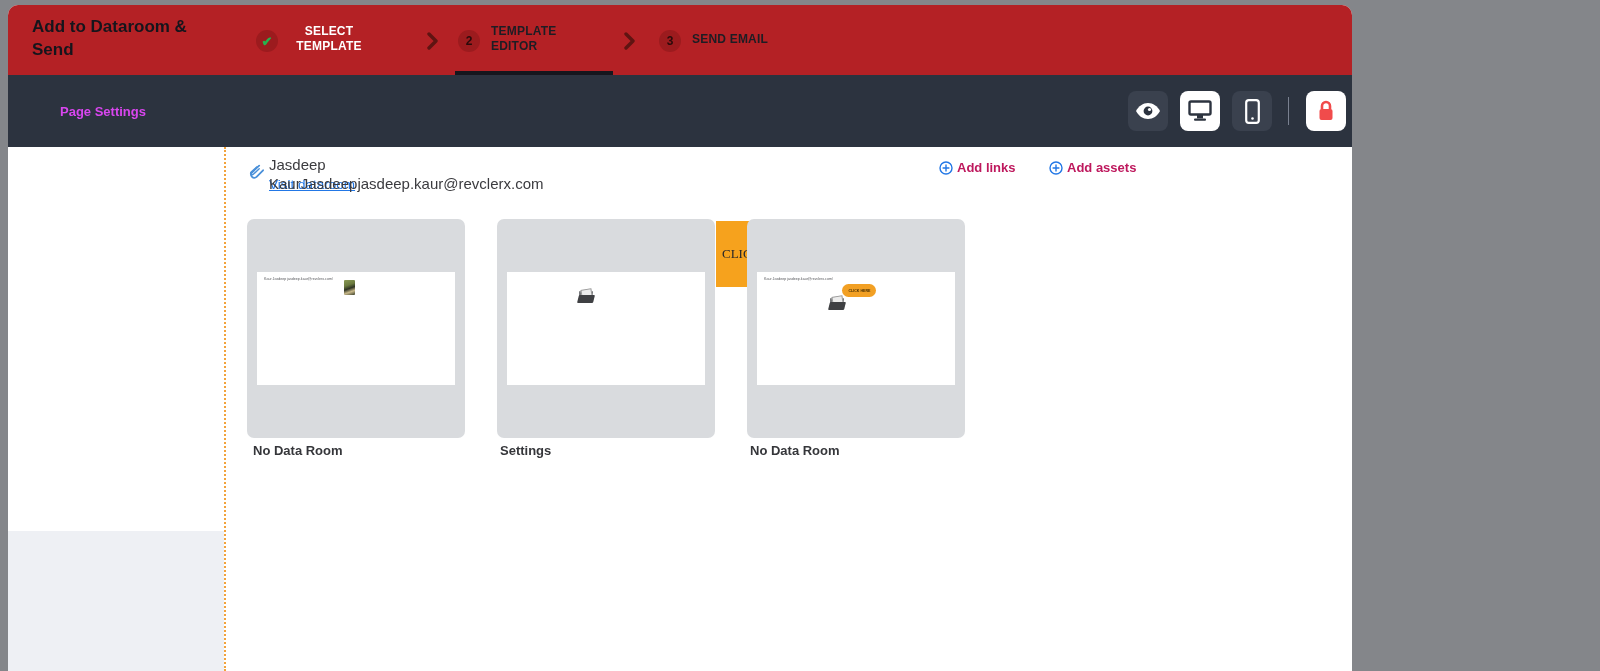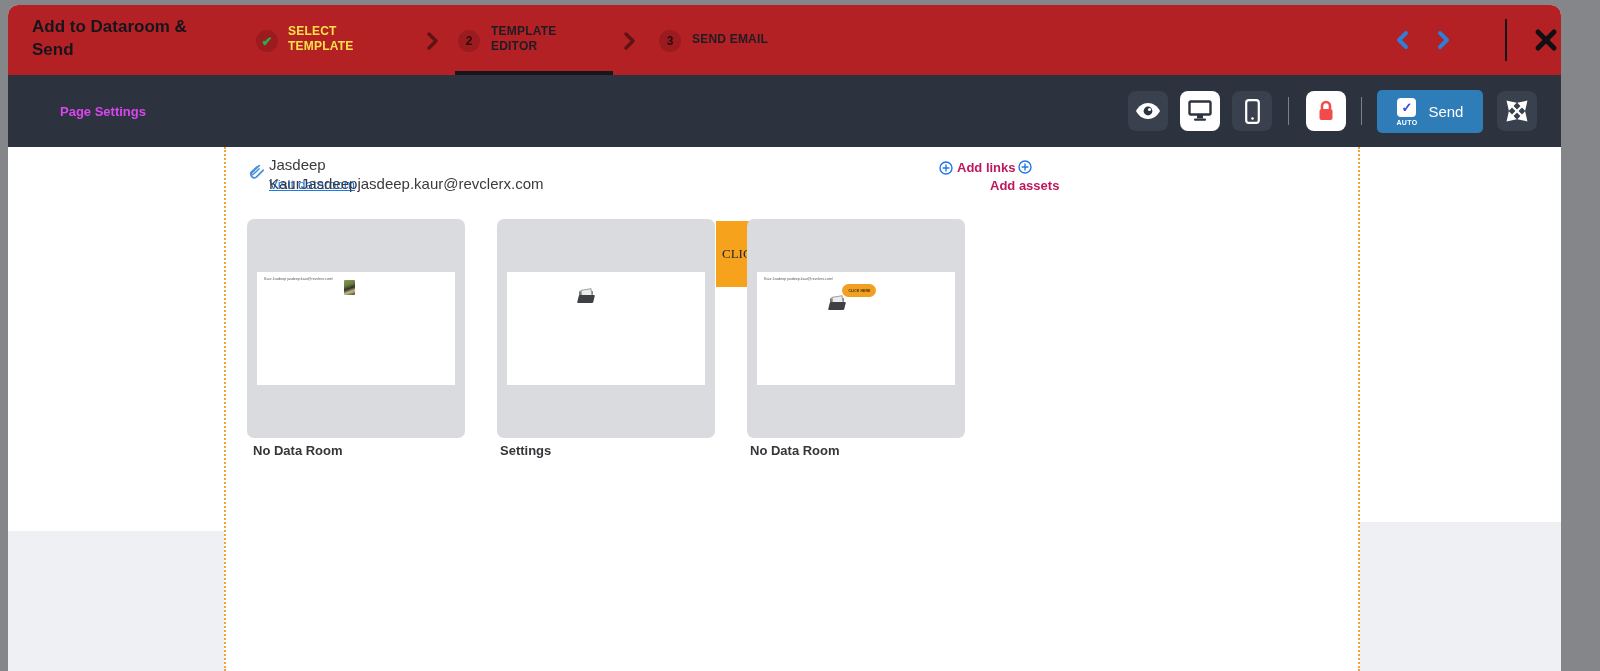--- a/index.html
+++ b/index.html
@@ -1,33 +1,33 @@
 <!DOCTYPE html>
 <html><head>
 <meta charset="utf-8">
 <style>
   * { margin:0; padding:0; box-sizing:border-box; }
   html,body { width:1600px; height:671px; overflow:hidden; }
   body { background:#84868a; font-family:"Liberation Sans", sans-serif; }
 
-  .modal { position:absolute; left:8px; top:5px; width:1553px; height:666px;
+  .modal { position:absolute; left:8px; top:5px; width:1344px; height:666px;
            border-radius:10px 10px 0 0; overflow:hidden; background:#fff; }
 
   
   .hdr { position:absolute; left:0; top:0; width:100%; height:70px; background:#b42125; }
   .hdr-title { position:absolute; left:24px; top:11px; width:185px;
                font-size:17px; font-weight:bold; line-height:1.35; color:#15151c; }
   .step { position:absolute; top:0; height:70px; }
   .step-badge { position:absolute; top:25px; width:22px; height:22px; border-radius:50%;
                 background:#9c1b1e; display:flex; align-items:center; justify-content:center;
                 font-size:12px; font-weight:bold; color:#2a0b0b; }
   .step-badge .chk { color:#27b24e; font-weight:900; font-size:13px; }
   .step-label { position:absolute; top:19px; font-size:12px; font-weight:bold;
                 line-height:1.25; color:#1d1d24; letter-spacing:.2px; }
-  .step-label.done { color:#fde047; }
+  .step-label.done { color:#ffffff;text-align:center; }
   .step-label.single { top:27px; white-space:nowrap; }
   .step-chevron { position:absolute; top:27px; }
   .active-underline { position:absolute; left:447px; bottom:0; width:158px; height:4px; background:#16161d; }
   .hdr-nav { position:absolute; top:24px; width:22px; height:22px; cursor:pointer; }
   .hdr-divider { position:absolute; left:1497px; top:14px; width:2px; height:42px; background:#15151c; }
   .hdr-close { position:absolute; left:1523px; top:20px; width:30px; height:30px; cursor:pointer; }
 
   
   .tbar { position:absolute; left:0; top:70px; width:100%; height:72px; background:#2c333f; }
   .tbar-title { position:absolute; left:52px; top:29px; font-size:13px; font-weight:600; color:#d946ef; }
@@ -223,21 +223,21 @@
     </div>
 
     <div class="addlink" style="left:931px;">
       <svg width="14" height="14" viewBox="0 0 14 14">
         <circle cx="7" cy="7" r="6" fill="none" stroke="#2277e6" stroke-width="1.4"></circle>
         <line x1="7" y1="3.6" x2="7" y2="10.4" stroke="#2277e6" stroke-width="1.4"></line>
         <line x1="3.6" y1="7" x2="10.4" y2="7" stroke="#2277e6" stroke-width="1.4"></line>
       </svg>
       <span>Add links</span>
     </div>
-    <div class="addlink" style="left:982px;flex-direction:column;">
+    <div class="addlink" style="left:1041px;">
       <svg width="14" height="14" viewBox="0 0 14 14">
         <circle cx="7" cy="7" r="6" fill="none" stroke="#2277e6" stroke-width="1.4"></circle>
         <line x1="7" y1="3.6" x2="7" y2="10.4" stroke="#2277e6" stroke-width="1.4"></line>
         <line x1="3.6" y1="7" x2="10.4" y2="7" stroke="#2277e6" stroke-width="1.4"></line>
       </svg>
       <span>Add assets</span>
     </div>
 
     <div class="drag-tag">
       <span>CLICK HERE</span>

